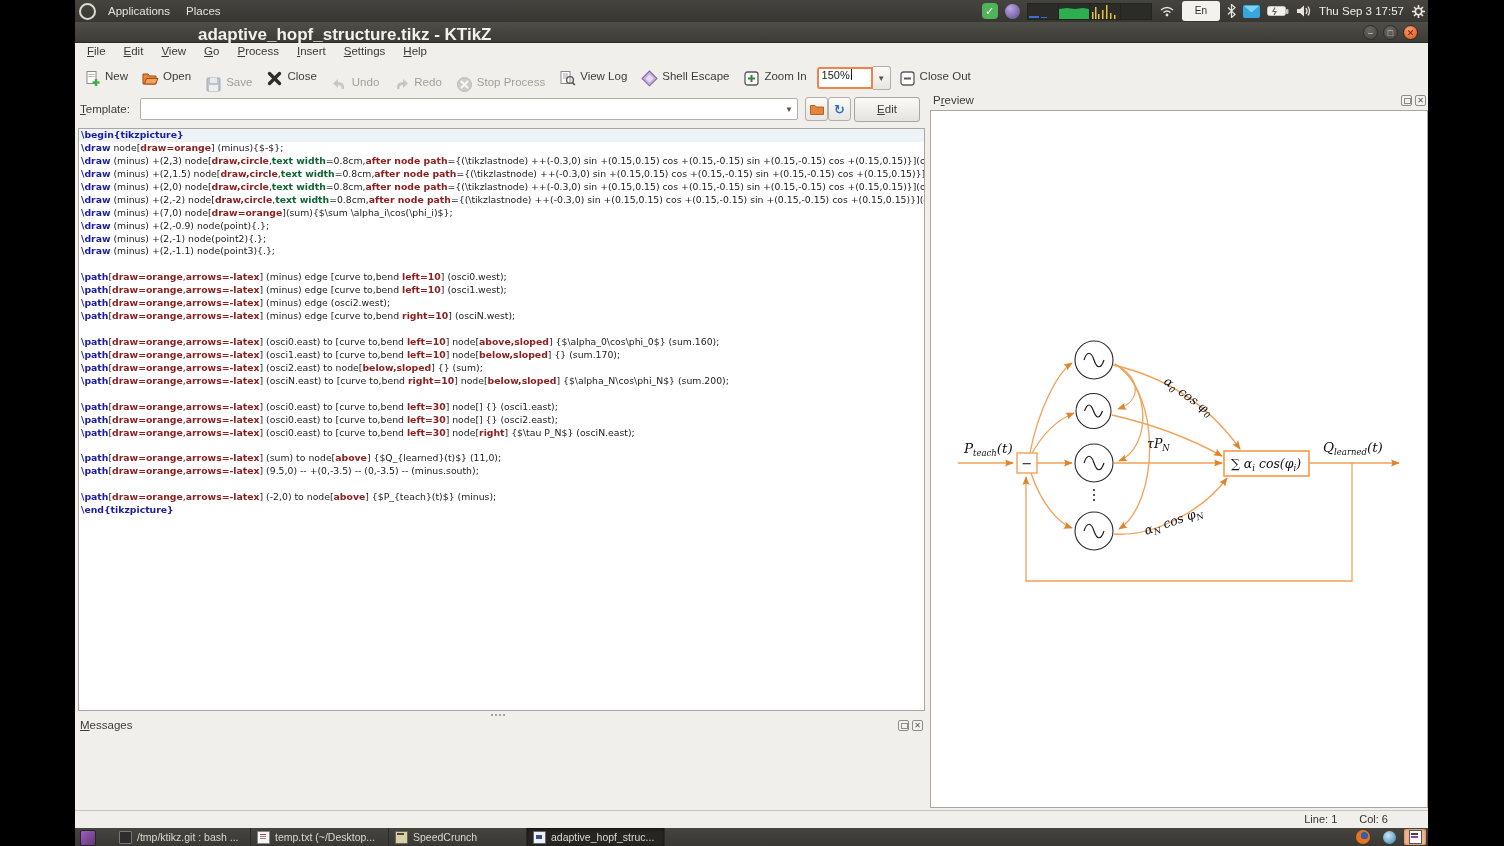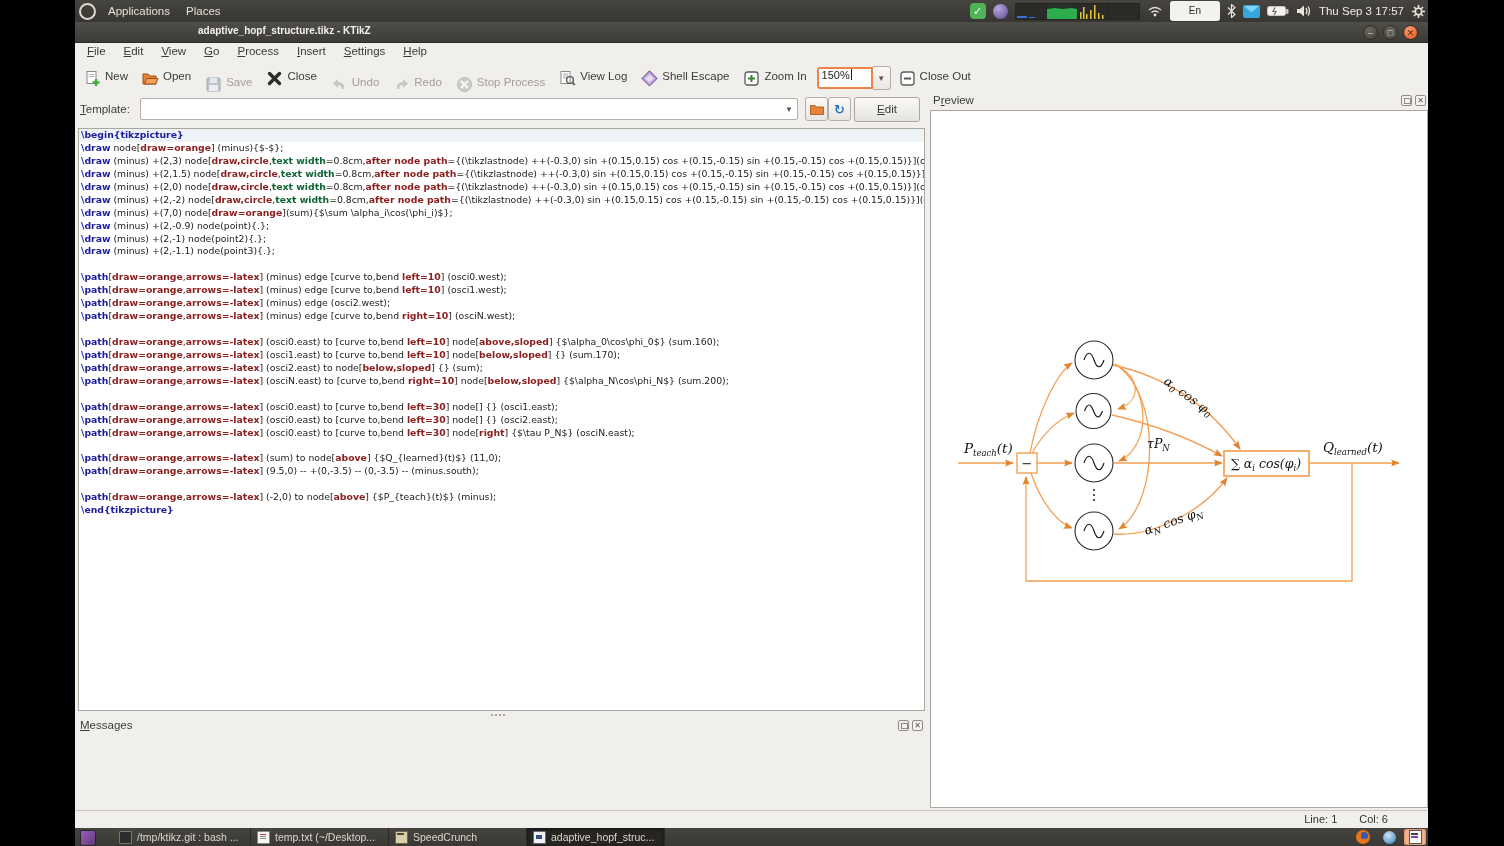--- a/index.html
+++ b/index.html
@@ -9,29 +9,29 @@
   #top-panel{position:absolute;left:0;top:0;width:1353px;height:22px;
     background:linear-gradient(#45443f,#373632);color:#e6e2da;font-size:11.5px;}
   .panel-item{display:inline-block;vertical-align:top;line-height:22px;padding:0 8px;cursor:default;}
   #panel-left{position:absolute;left:4px;top:0;display:flex;align-items:center;text-align:right;}
   #panel-right{position:absolute;right:2px;top:0;display:flex;align-items:center;height:22px;gap:7px;}
   .ind{display:inline-flex;align-items:center;justify-content:center;height:18px;}
   .ubuntu-ring{width:13px;height:13px;border:2px solid #ddd8cf;border-radius:50%;display:inline-block;margin-right:4px;}
   .chk{width:16px;height:16px;background:#4fb358;border-radius:4px;color:#fff;font-size:11px;
     display:inline-flex;align-items:center;justify-content:center;}
   .sphere{width:15px;height:15px;border-radius:50%;background:radial-gradient(circle at 35% 30%,#b9a6e0,#5b4a8f);}
-  .en-badge{background:#f4f2ee;color:#2e2d2a;border-radius:3px;font-size:10px;padding:1px 19px;line-height:12px;}
+  .en-badge{background:#f4f2ee;color:#2e2d2a;border-radius:3px;font-size:10px;padding:1px 13px;line-height:12px;}
   .mail{width:17px;height:13px;background:#36a7dd;border-radius:2px;position:relative;}
   .mail:before{content:"";position:absolute;left:1px;top:1px;border-left:7px solid transparent;
     border-right:7px solid transparent;border-top:6px solid #7fd0f2;width:1px;}
   #clock{font-size:11.5px;color:#f0ece4;}
   
   #titlebar{position:absolute;left:0;top:22px;width:1353px;height:20px;
     background:linear-gradient(#504e48,#3d3b36);border-bottom:1px solid #2c2b27;color:#fff;}
-  #window-title{position:absolute;left:123px;top:3px;font-size:10px;font-weight:bold;color:#f3f1ec;}
+  #window-title{position:absolute;left:123px;top:3px;font-size:17px;font-weight:bold;color:#f3f1ec;}
   #win-buttons{position:absolute;right:10px;top:3px;display:flex;gap:5px;}
   .winbtn{width:15px;height:15px;border-radius:50%;font-size:9px;line-height:14px;text-align:center;
     color:#d8d4cc;background:radial-gradient(circle at 40% 30%,#6a6760,#44423c);border:1px solid #2e2d29;box-sizing:border-box;}
   .winbtn.close{background:radial-gradient(circle at 40% 30%,#f89b6c,#e35420);color:#5d1d05;font-weight:bold;}
   
   #menu-bar{position:absolute;left:3px;top:43px;height:19px;font-size:11.5px;color:#3a3a37;display:flex;}
   .menu-item{padding:2px 9px;cursor:default;}
   
   #toolbar{position:absolute;left:3px;top:63px;width:1347px;height:30px;display:flex;align-items:center;
     font-size:11.5px;color:#3c3c39;}

